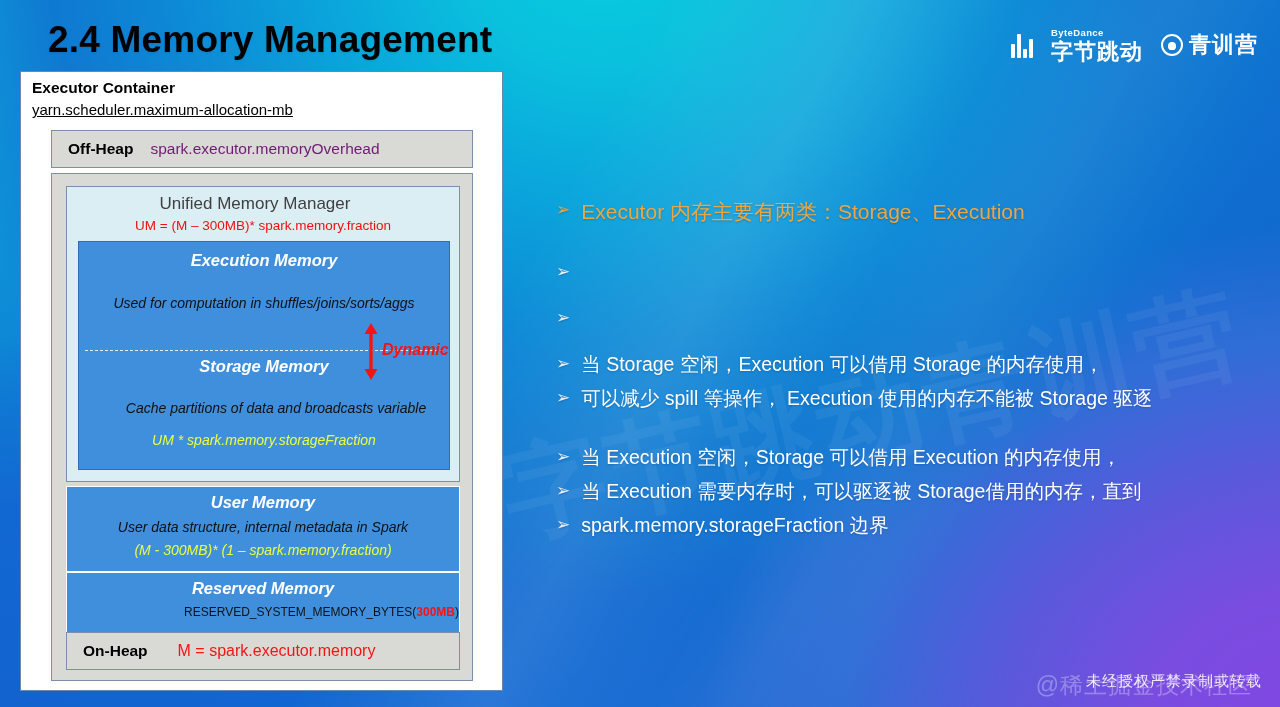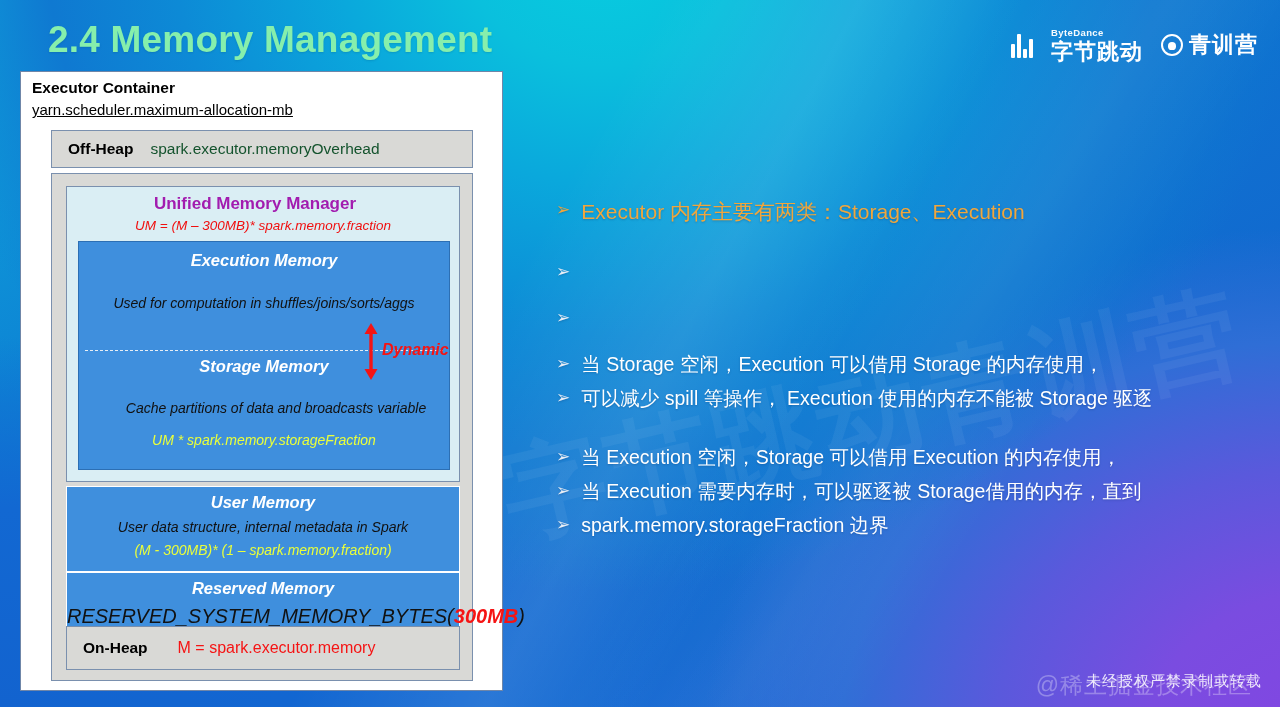--- a/index.html
+++ b/index.html
@@ -30,21 +30,21 @@
     transform:rotate(-13deg);
     font-size:104px; font-weight:bold; letter-spacing:4px;
     color:rgba(255,255,255,.055);
     white-space:nowrap; line-height:1.25;
     pointer-events:none;
   }
 
   
   #slide-title{
     position:absolute; left:48px; top:19px;
-    font-size:37px; font-weight:bold; color:#86efac;
+    font-size:37px; font-weight:bold; color:#000000;
     letter-spacing:.2px;
     text-shadow:0 1px 2px rgba(0,60,100,.18);
   }
   #brand-bar{
     position:absolute; right:22px; top:28px;
     display:flex; align-items:center; gap:18px;
     color:#fff;
   }
   .bd-logo{ display:flex; align-items:flex-end; gap:2px; height:26px; }
   .bd-logo i{ display:block; width:4px; background:#fff; border-radius:1px; }
@@ -81,37 +81,37 @@
     font-size:15px; color:#000; text-decoration:underline;
   }
 
   .grey-box{ background:#d9d9d6; border:1px solid #7a90ae; }
 
   #offheap-row{
     position:absolute; left:30px; top:58px; width:422px; height:38px;
     display:flex; align-items:center;
   }
   #offheap-label{ margin-left:16px; font-size:15.5px; font-weight:bold; color:#000;text-align:right; }
-  #offheap-value{ margin-left:17px; font-size:15.5px; color:#14532d; }
+  #offheap-value{ margin-left:17px; font-size:15.5px; color:#701a75; }
 
   #onheap-panel{
     position:absolute; left:30px; top:101px; width:422px; height:508px;
   }
 
   #umm-box{
     position:absolute; left:14px; top:12px; width:394px; height:296px;
     background:#daeef4; border:1px solid #7a90ae;
   }
   #umm-title{
     position:absolute; left:0; right:16px; top:7px; text-align:center;
-    font-size:17px; color:#a21caf;font-weight:bold;
+    font-size:17px; color:#404040;
   }
   #umm-formula{
     position:absolute; left:0; right:0; top:31px; text-align:center;
-    font-size:13.5px; font-style:italic; color:#f01010;
+    font-size:13.5px; color:#f01010;
   }
 
   #exec-storage-box{
     position:absolute; left:11px; top:54px; width:372px; height:229px;
     background:#3f8fdd; border:1px solid #2c6fb4;
   }
   #execution-title{
     position:absolute; left:0; right:0; top:9px; text-align:center;
     font-size:16.5px; font-style:italic; font-weight:bold; color:#fff;
   }
@@ -163,26 +163,26 @@
   #reserved-memory-box{
     position:absolute; left:14px; top:398px; width:394px; height:64px;
     background:#3f8fdd; border:1px solid #ffffff;
   }
   #reserved-title{
     position:absolute; left:0; right:0; top:6px; text-align:center;
     font-size:16.5px; font-style:italic; font-weight:bold; color:#fff;
   }
   #reserved-formula{
     position:absolute; left:0; right:0; top:32px; text-align:right;
-    font-size:20px; font-style:italic; color:#111; white-space:nowrap;
+    font-size:12px; color:#111; white-space:nowrap;
   }
   #reserved-formula b{ color:#f51414; font-weight:bold; }
 
   #onheap-row{
-    position:absolute; left:14px; bottom:10px; width:394px; height:44px;
+    position:absolute; left:14px; bottom:10px; width:394px; height:38px;
     display:flex; align-items:center;
   }
   #onheap-label{ margin-left:16px; font-size:15.5px; font-weight:bold; color:#000; }
   #onheap-value{ margin-left:30px; font-size:16px; color:#f51414; }
 
   
   #bullets{
     position:absolute; left:556px; top:198px; width:710px;
   }
   .bullet{

